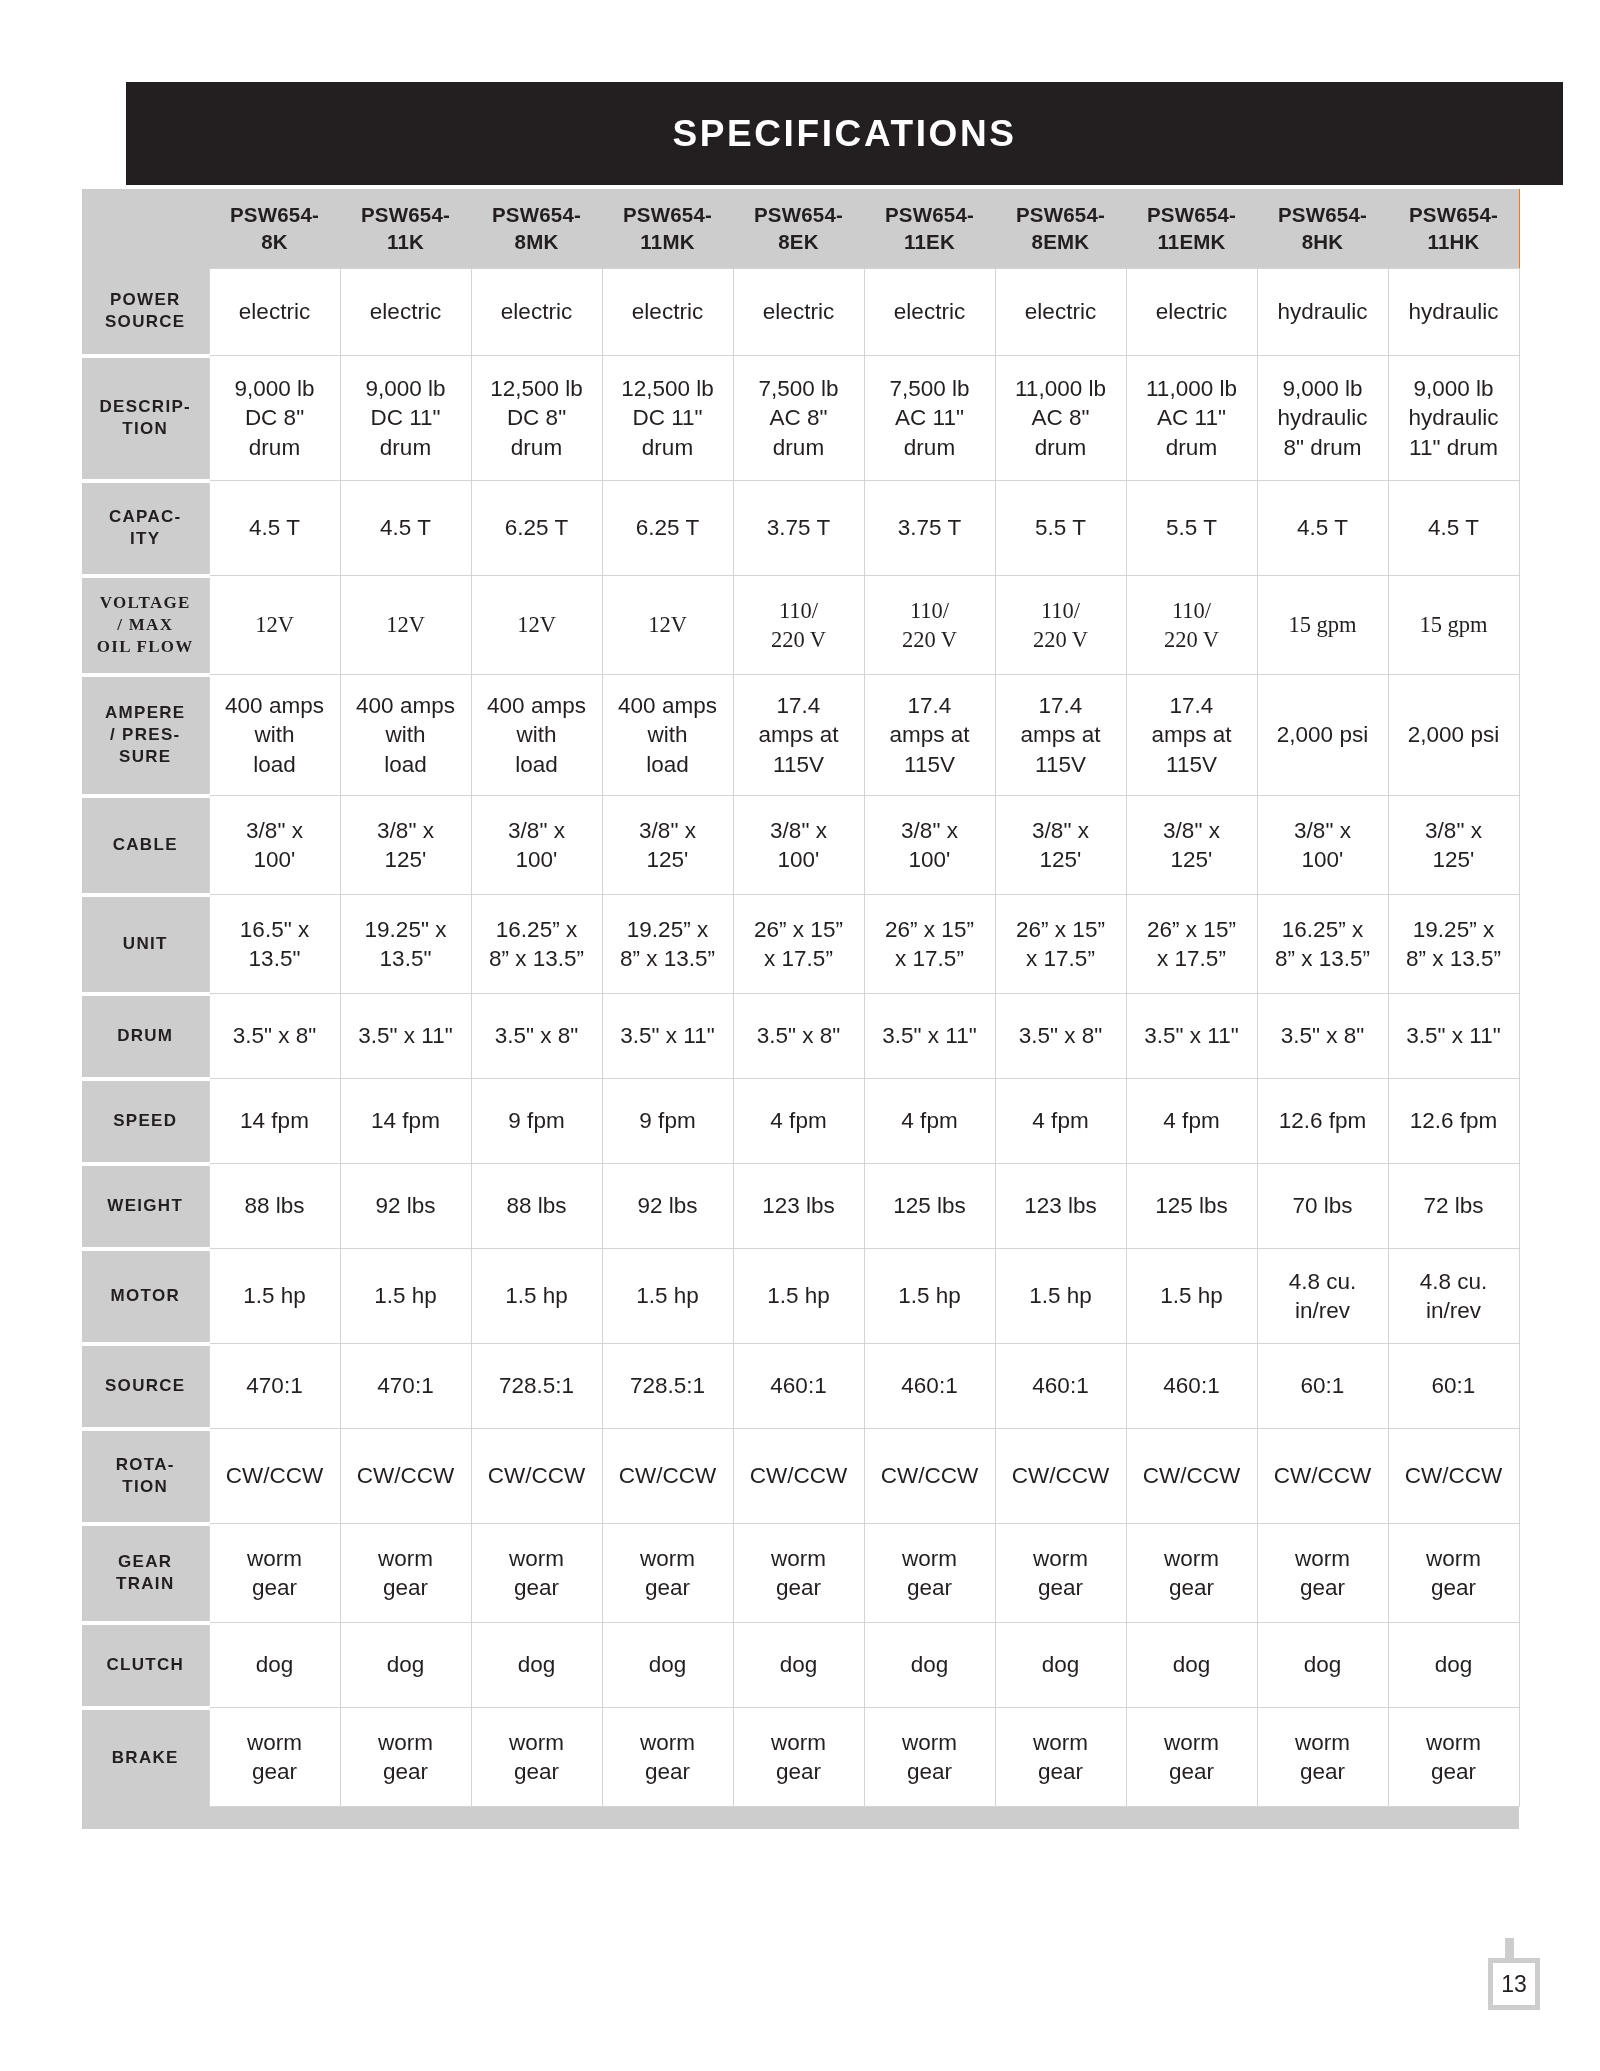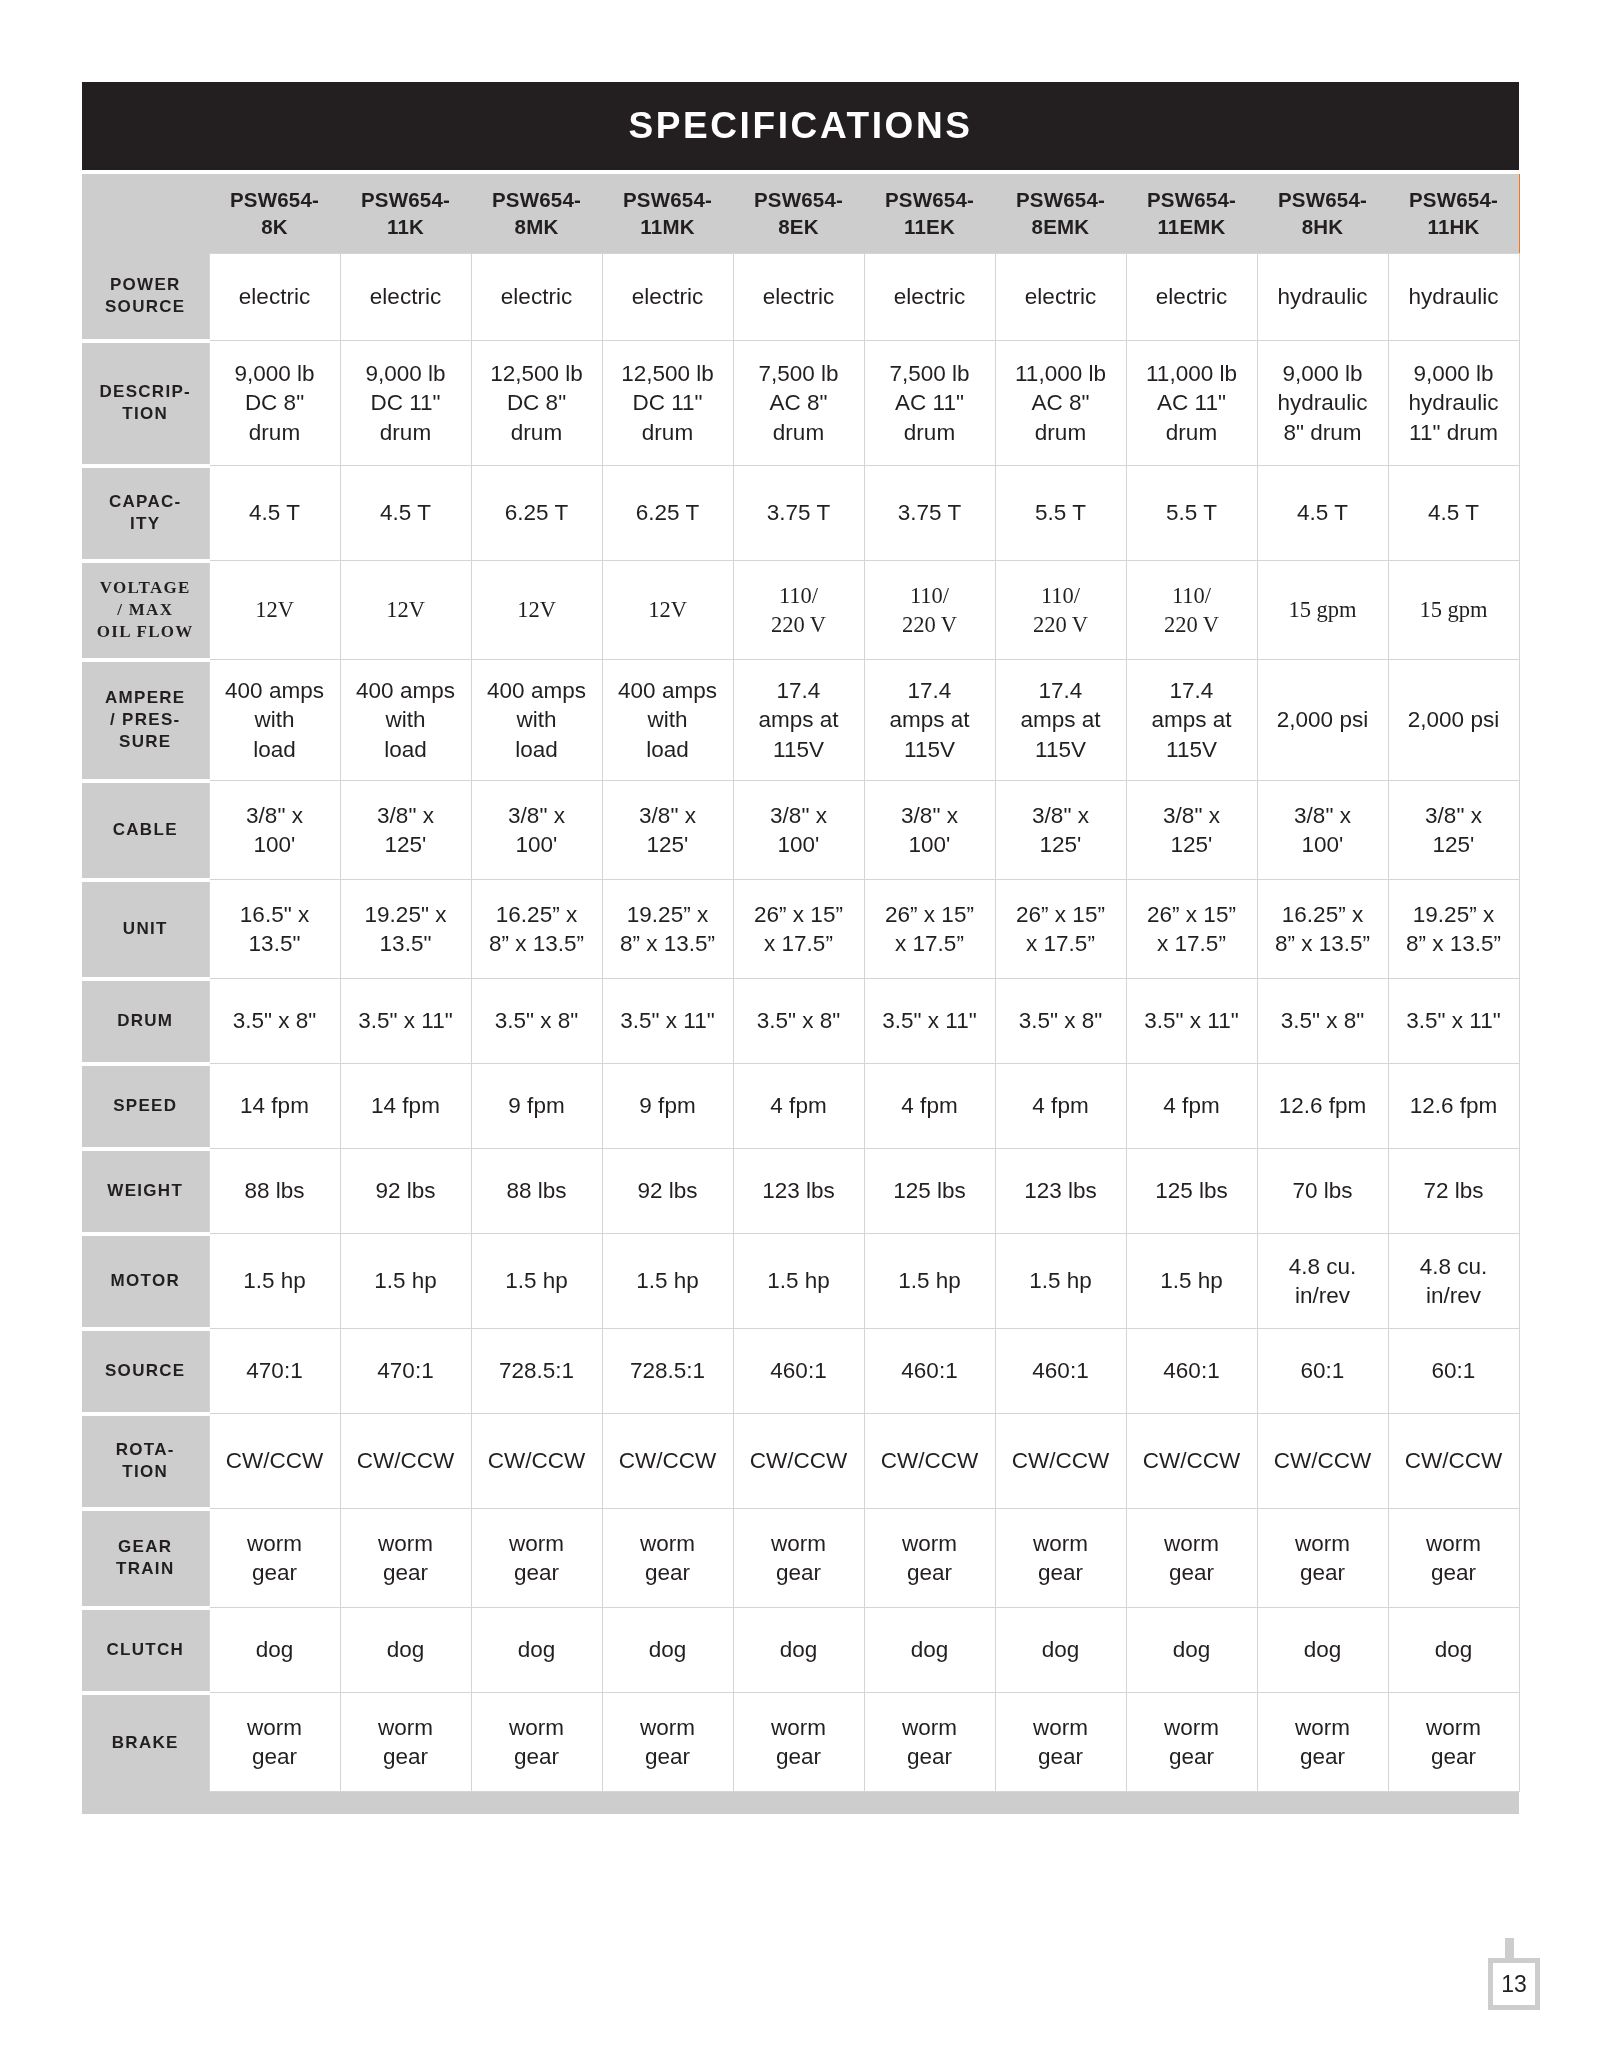--- a/index.html
+++ b/index.html
@@ -18,25 +18,26 @@
     position: relative;
     width: 1600px;
     height: 2071px;
     box-sizing: border-box;
     padding: 82px 60px 0 82px;
   }
 
   
   .spec-title-bar {
     background: #231f20;
-    height: 88px;
+    height: 103px;
     display: flex;
     align-items: center;
     justify-content: center;
     width: 1437px;
+    margin-left: 44px;
   }
   .spec-title {
     color: #ffffff;
     font-size: 37px;
     font-weight: bold;
     letter-spacing: 2.6px;
     font-family: "Liberation Sans", sans-serif;
   }
 
   

